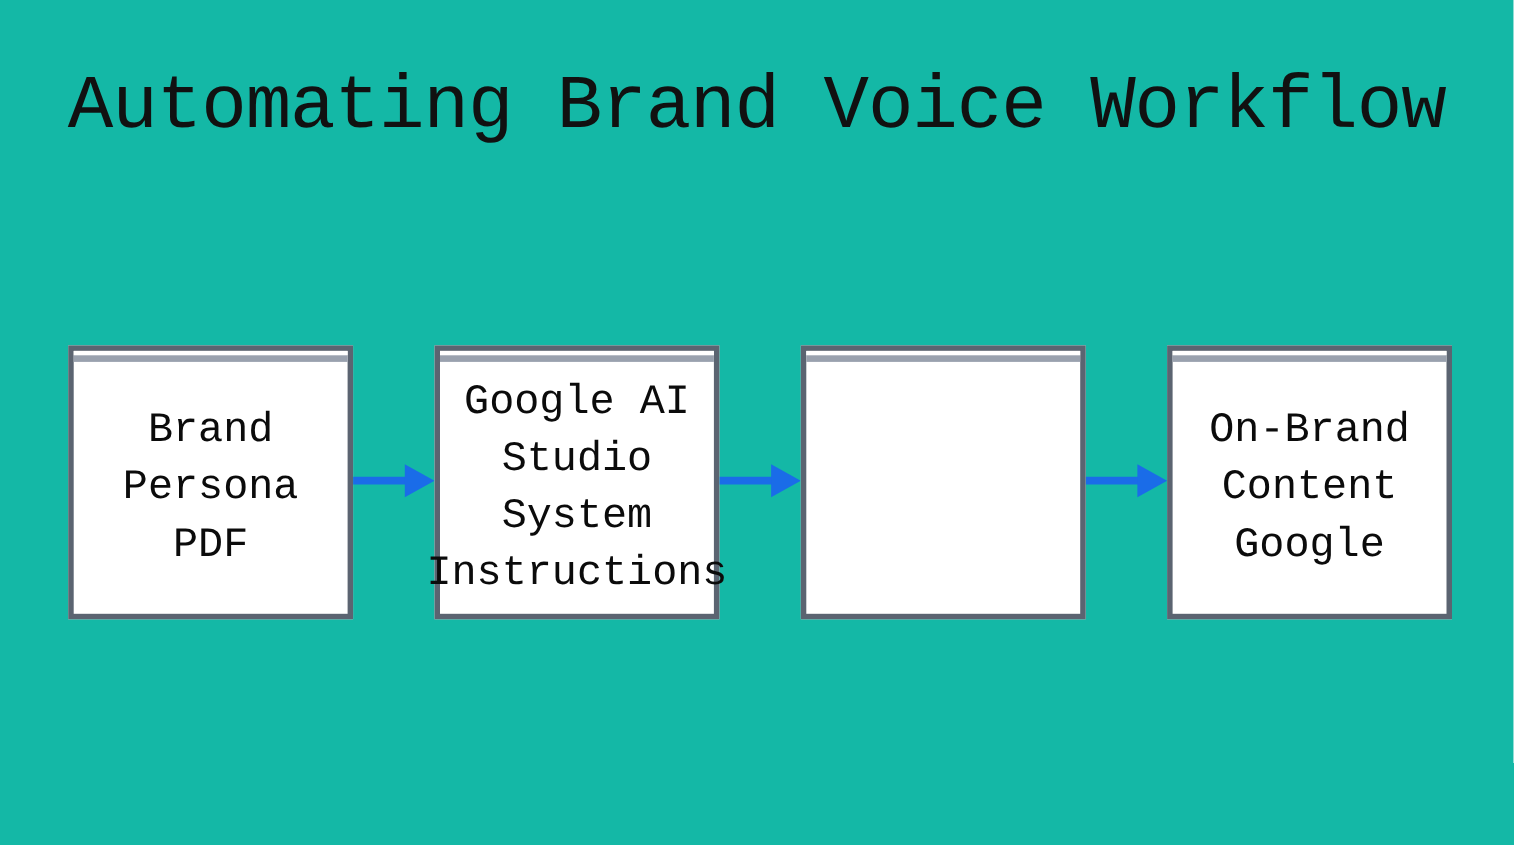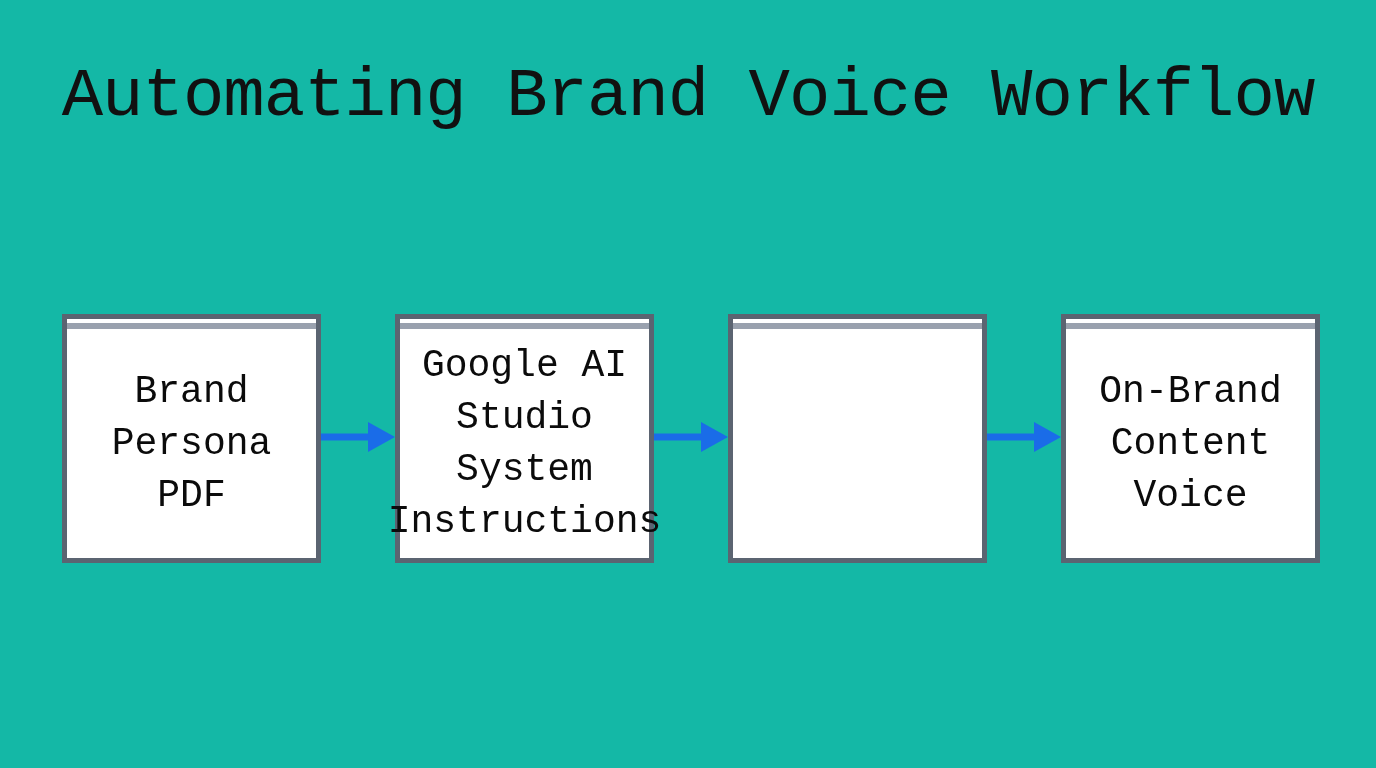--- a/index.html
+++ b/index.html
@@ -131,17 +131,17 @@
         <line class="arrow-shaft" x1="0" y1="20" x2="50" y2="20"></line>
         <polygon class="arrow-head" points="47,5 74,20 47,35"></polygon>
       </svg>
     </div>
 
     <div class="step-box">
       <div class="box-top-gap"></div>
       <div class="box-header-strip"></div>
       <div class="step-label">On-Brand
 Content
-Voice</div>
+Google</div>
     </div>
 
   </div>
 </div>
 
 </body></html>

